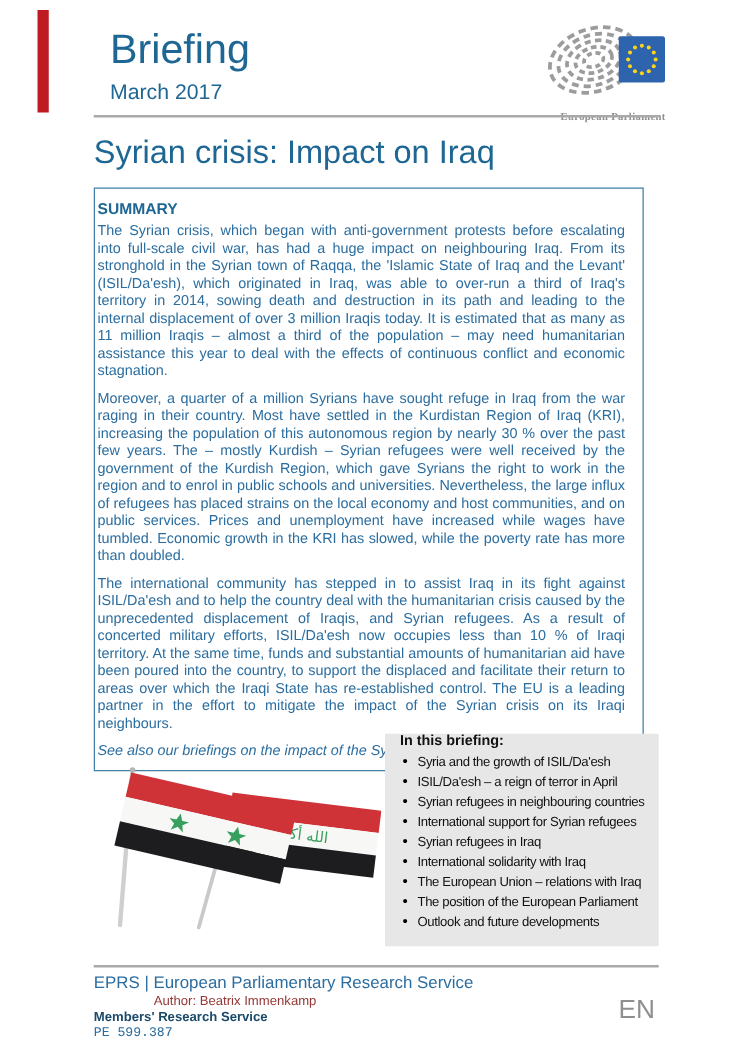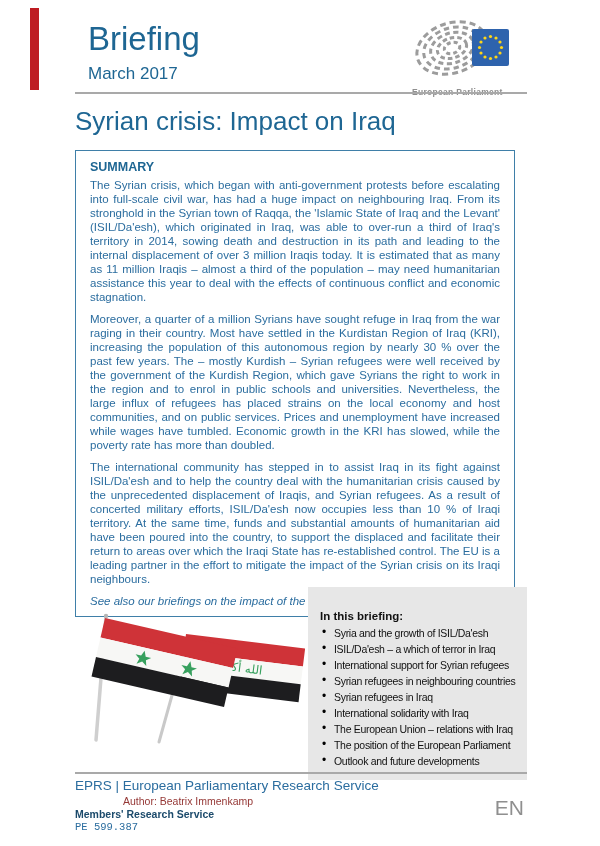--- a/index.html
+++ b/index.html
@@ -4,39 +4,39 @@
 <style>
   html,body{margin:0;padding:0;background:#fff;}
   .page{
     position:relative;width:600px;height:846px;background:#fff;
     font-family:"Liberation Sans",sans-serif;overflow:hidden;
   }
   .red-bar{position:absolute;left:30px;top:8px;width:9px;height:82px;background:var(--eprs-red,#be1c22);}
   .brand{position:absolute;left:88px;top:20px;color:var(--accent-blue,#1e6693);}
   .doc-type{font-size:33px;line-height:38px;font-weight:normal;}
   .doc-date{font-size:17px;line-height:20px;margin-top:6px;}
-  .logo-block{position:absolute;left:412px;top:10px;width:125px;text-align:left;}
+  .logo-block{position:absolute;left:428px;top:10px;width:125px;text-align:center;font-family:Liberation Serif, serif;}
   .logo-caption{font-size:8.5px;font-weight:bold;color:#8f8f8f;letter-spacing:.3px;margin-top:1px;}
   .header-rule{position:absolute;left:75px;right:73px;top:92px;border-top:2px solid var(--rule-gray,#a9a9a9);}
   .page-title{position:absolute;left:75px;top:106px;font-size:26px;font-weight:normal;color:var(--accent-blue,#1e6693);margin:0;}
   .summary-box{
     position:absolute;left:75px;right:85px;top:150px;
-    border:1px solid var(--box-border,#3f7fa8);padding:9px 14px 8px 14px;box-sizing:border-box;
+    border:1px solid var(--box-border,#3f7fa8);padding:9px 14px 8px 2px;box-sizing:border-box;
   }
   .summary-heading{font-size:12.5px;font-weight:bold;color:var(--accent-blue,#1c5e8c);margin:0 0 4px 0;}
   .summary-box p{
     margin:0 0 8px 0;font-size:11.5px;line-height:14px;color:var(--body-blue,#2b6d9f);
     text-align:justify;
   }
   .see-also{font-style:italic;margin-bottom:0 !important;}
   .see-also a{color:var(--body-blue,#2b6d9f);text-decoration:underline;cursor:pointer;}
   .flags{position:absolute;left:75px;top:612px;}
   .briefing-box{
     position:absolute;left:308px;top:587px;width:219px;box-sizing:border-box;
-    background:var(--gray-box,#e7e7e7);padding:23px 8px 9px 10px;
+    background:var(--gray-box,#e7e7e7);padding:0 8px 9px 10px;
   }
   .briefing-heading{font-size:11.5px;font-weight:bold;color:#111;margin:0 0 5px 2px;}
   .briefing-box ul{list-style:none;margin:0;padding:0;}
   .briefing-box li{
     position:relative;padding-left:16px;margin:0 0 3px 0;
     font-size:10.5px;line-height:13px;letter-spacing:-.3px;color:#111;
   }
   .briefing-box li::before{content:"•";position:absolute;left:4px;top:-1px;color:#000;font-size:12px;}
   .footer{position:absolute;left:75px;right:73px;top:772px;border-top:2px solid var(--rule-gray,#a9a9a9);padding-top:4px;}
   .footer-service{font-size:13.5px;color:var(--body-blue,#2471a3);line-height:16px;}
@@ -121,25 +121,25 @@
       </g>
     </g>
   </svg>
 
   <div class="briefing-box">
     <div class="briefing-heading">In this briefing:</div>
     <ul>
 
         <li>Syria and the growth of ISIL/Da'esh</li>
 
-        <li>ISIL/Da'esh – a which of terror in Iraq</li>
+        <li>ISIL/Da'esh – a reign of terror in April</li>
+
+        <li>Syrian refugees in neighbouring countries</li>
 
         <li>International support for Syrian refugees</li>
-
-        <li>Syrian refugees in neighbouring countries</li>
 
         <li>Syrian refugees in Iraq</li>
 
         <li>International solidarity with Iraq</li>
 
         <li>The European Union – relations with Iraq</li>
 
         <li>The position of the European Parliament</li>
 
         <li>Outlook and future developments</li>

